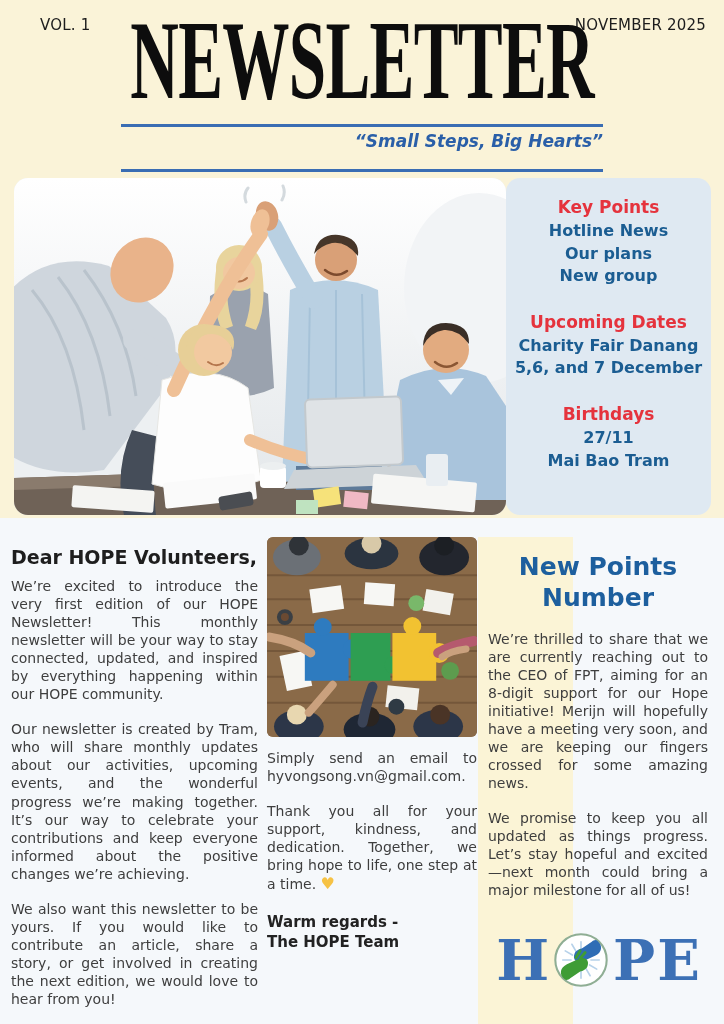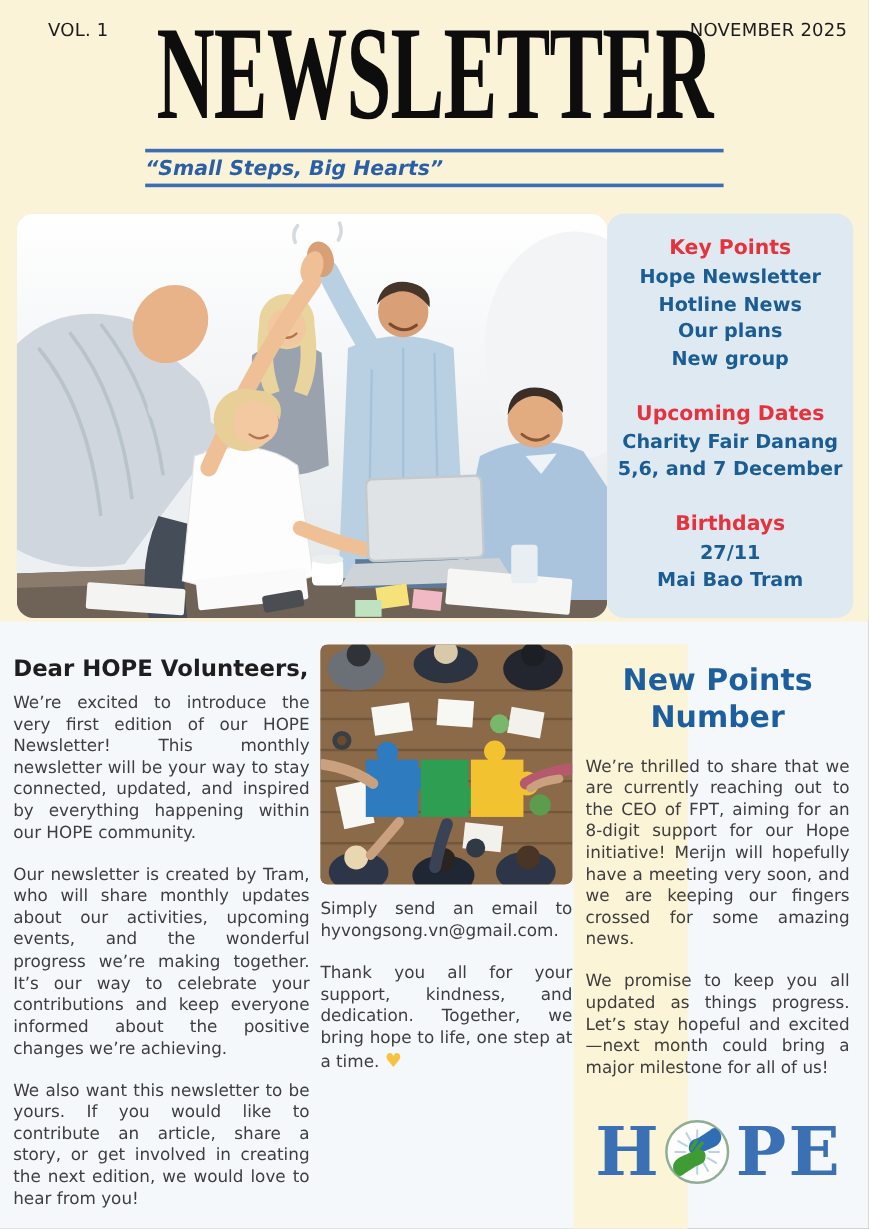--- a/index.html
+++ b/index.html
@@ -15,21 +15,21 @@
   .date  { position:absolute; right:18px; top:16px; font-size:15px; color:#1c1c1c; letter-spacing:.2px; }
   .title-wrap { position:absolute; left:0; right:0; top:4px; text-align:center; white-space:nowrap; }
   .newsletter-title {
     display:inline-block; margin:0; font-family:"Liberation Serif","DejaVu Serif",serif;
     font-weight:600; font-size:96px; line-height:1.02; color:#0d0d0d;
     letter-spacing:-1px; transform:scale(0.70,1.16); transform-origin:top center;
   }
   .rule-box {
     position:absolute; top:124px; left:121px; width:482px;
     border-top:3px solid #3a6db3; border-bottom:3px solid #3a6db3;
-    padding:4px 0 2px; text-align:left;
+    padding:4px 0 18px; text-align:right;
   }
   .tagline { font-style:italic; font-weight:bold; font-size:17px; color:#2a5fa8; }
 
   .hero { position:absolute; top:178px; left:14px; width:697px; height:337px; display:flex; gap:0; }
   .photo-main { flex:none; width:492px; height:337px; border-radius:14px; overflow:hidden; background:#e9ecee; }
   .photo-main svg, .photo-mid svg { display:block; }
 
   .keycard { flex:1; background:#dfe9f2; border-radius:14px; padding-top:18px; text-align:center; }
   .kc-heading { color:#e5333d; font-weight:bold; font-size:17px; line-height:1.4; }
   .kc-line { color:#1b5d92; font-weight:bold; font-size:16px; line-height:1.42; white-space:nowrap; }
@@ -141,21 +141,20 @@
           <rect x="205" y="316" width="34" height="14" rx="3" fill="#4a4d52" transform="rotate(-10 222 323)"></rect>
           <rect x="246" y="288" width="26" height="22" rx="4" fill="#ffffff"></rect>
           <ellipse cx="259" cy="288" rx="13" ry="4" fill="#eceff0"></ellipse>
           <rect x="412" y="276" width="22" height="32" rx="3" fill="#e9eef2"></rect>
         </svg>
       </div>
 
       <div class="keycard">
         <div class="kc-group">
           <div class="kc-heading">Key Points</div>
-          <div class="kc-line">Hope Newsletter</div>
           <div class="kc-line">Hotline News</div>
           <div class="kc-line">Our plans</div>
           <div class="kc-line">New group</div>
         </div>
         <div class="kc-group">
           <div class="kc-heading">Upcoming Dates</div>
           <div class="kc-line">Charity Fair Danang</div>
           <div class="kc-line">5,6, and 7 December</div>
         </div>
         <div class="kc-group">
@@ -227,20 +226,24 @@
 
           <path d="M2 100 Q28 104 44 116" stroke="#caa17e" stroke-width="9" fill="none" stroke-linecap="round"></path>
           <path d="M208 104 Q186 108 172 116" stroke="#b55a6e" stroke-width="10" fill="none" stroke-linecap="round"></path>
           <path d="M200 112 Q184 114 176 120" stroke="#caa17e" stroke-width="7" fill="none" stroke-linecap="round"></path>
           <path d="M96 186 Q100 166 106 150" stroke="#3a4356" stroke-width="10" fill="none" stroke-linecap="round"></path>
           <path d="M42 176 Q56 160 66 148" stroke="#caa17e" stroke-width="8" fill="none" stroke-linecap="round"></path>
         </svg>
       </div>
       <p class="body-p">Simply send an email to hyvongsong.vn@gmail.com.</p>
       <p class="body-p"><span>Thank you all for your support, kindness, and dedication. Together, we bring hope to life, one step at a time.</span> <span class="heart">♥</span></p>
+      <p class="signoff">
+        <span>Warm regards -</span><br>
+        <span>The HOPE Team</span>
+      </p>
     </div>
 
     <div class="col-right">
       <h2 class="hotline-heading">New Points Number</h2>
       <p class="body-p">We’re thrilled to share that we are currently reaching out to the CEO of FPT, aiming for an 8-digit support for our Hope initiative! Merijn will hopefully have a meeting very soon, and we are keeping our fingers crossed for some amazing news.</p>
       <p class="body-p">We promise to keep you all updated as things progress. Let’s stay hopeful and excited—next month could bring a major milestone for all of us!</p>
 
       <div class="logo-row">
         <span class="logo-letter">H</span>
         <svg class="logo-o" viewBox="0 0 70 70">

